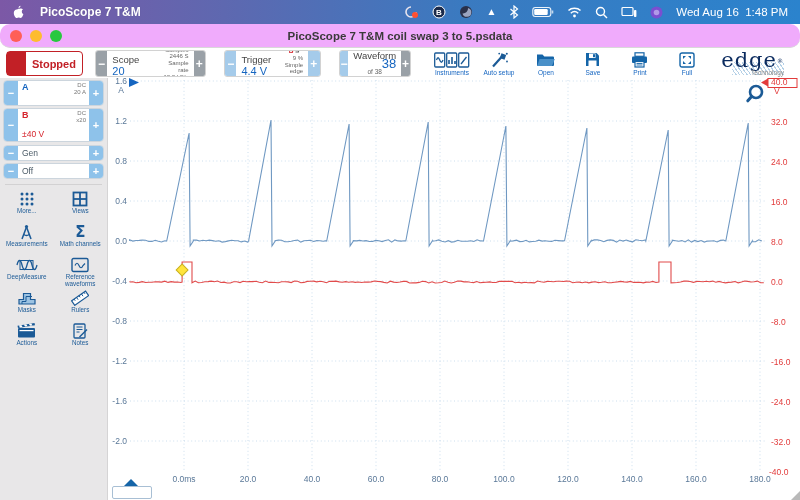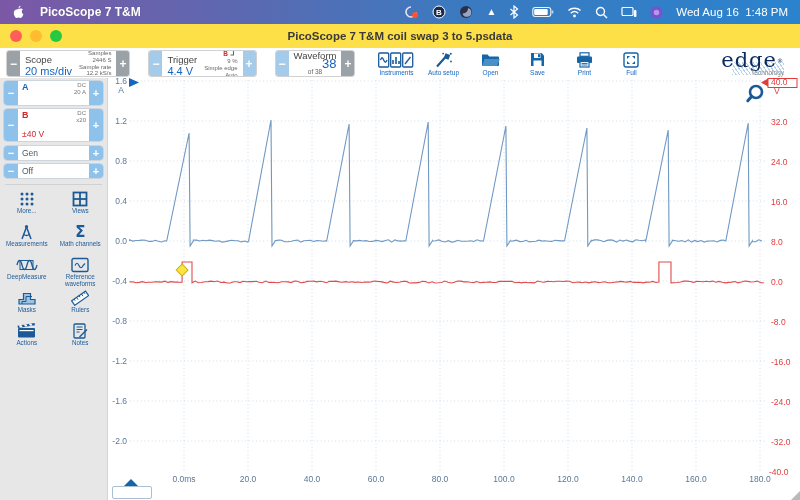--- a/index.html
+++ b/index.html
@@ -10,21 +10,21 @@
   .menubar{height:24px;background:linear-gradient(90deg,#7c58a6 0%,#5e68b0 28%,#3a7ac0 58%,#2b83cd 100%);
            display:flex;align-items:center;color:#fff;padding:0 12px;box-sizing:border-box;}
   .apple{display:flex;align-items:center;}
   .appname{font-weight:bold;font-size:12px;margin-left:16px;text-shadow:0 0 1px rgba(0,0,0,.2);}
   .menubar-right{margin-left:auto;display:flex;align-items:center;gap:13px;}
   .mb-ic{display:flex;align-items:center;}
   .mb-tri{color:#fff;font-size:10px;line-height:10px;}
   .clock{font-size:11.5px;white-space:pre;}
 
   
-  .titlebar{height:23px;background:#fde047;border-bottom:1px solid #d9d8d9;display:flex;align-items:center;position:relative;}
+  .titlebar{height:23px;background:#f0abfc;border-bottom:1px solid #d9d8d9;display:flex;align-items:center;position:relative;border-radius:10px;}
   .lights{display:flex;gap:8px;margin-left:10px;z-index:2;}
   .light{width:12px;height:12px;border-radius:50%;border:none;padding:0;}
   .l-red{background:#ff5f57;} .l-yellow{background:#febc2e;} .l-green{background:#28c840;}
   .wtitle{position:absolute;left:0;right:0;text-align:center;font-size:11.5px;font-weight:bold;color:#3a3a3a;}
 
   
   .toolbar{height:31px;background:#fff;display:flex;align-items:center;padding:0 6px;box-sizing:border-box;}
   .stop-btn{width:86px;height:25px;border:1.6px solid #c22026;border-radius:4px;background:#fff;
             display:flex;align-items:stretch;padding:0;margin-right:12px;cursor:pointer;}
   .stop-block{width:19px;background:#c22026;}
@@ -163,20 +163,24 @@
   <div class="titlebar">
     <div class="lights">
       <button class="light l-red"></button>
       <button class="light l-yellow"></button>
       <button class="light l-green"></button>
     </div>
     <div class="wtitle">PicoScope 7 T&amp;M coil swap 3 to 5.psdata</div>
   </div>
 
   <div class="toolbar">
+    <button class="stop-btn">
+      <span class="stop-block"></span>
+      <span class="stop-label">Stopped</span>
+    </button>
 
     <div class="tb-panel">
       <button class="tb-btn gray">−</button>
       <div class="tb-main">
         <div class="tb-left">
           <span class="tb-lab">Scope</span>
           <span class="tb-val">20 ms/div</span>
         </div>
         <div class="tb-info">
           <div>Samples</div>

